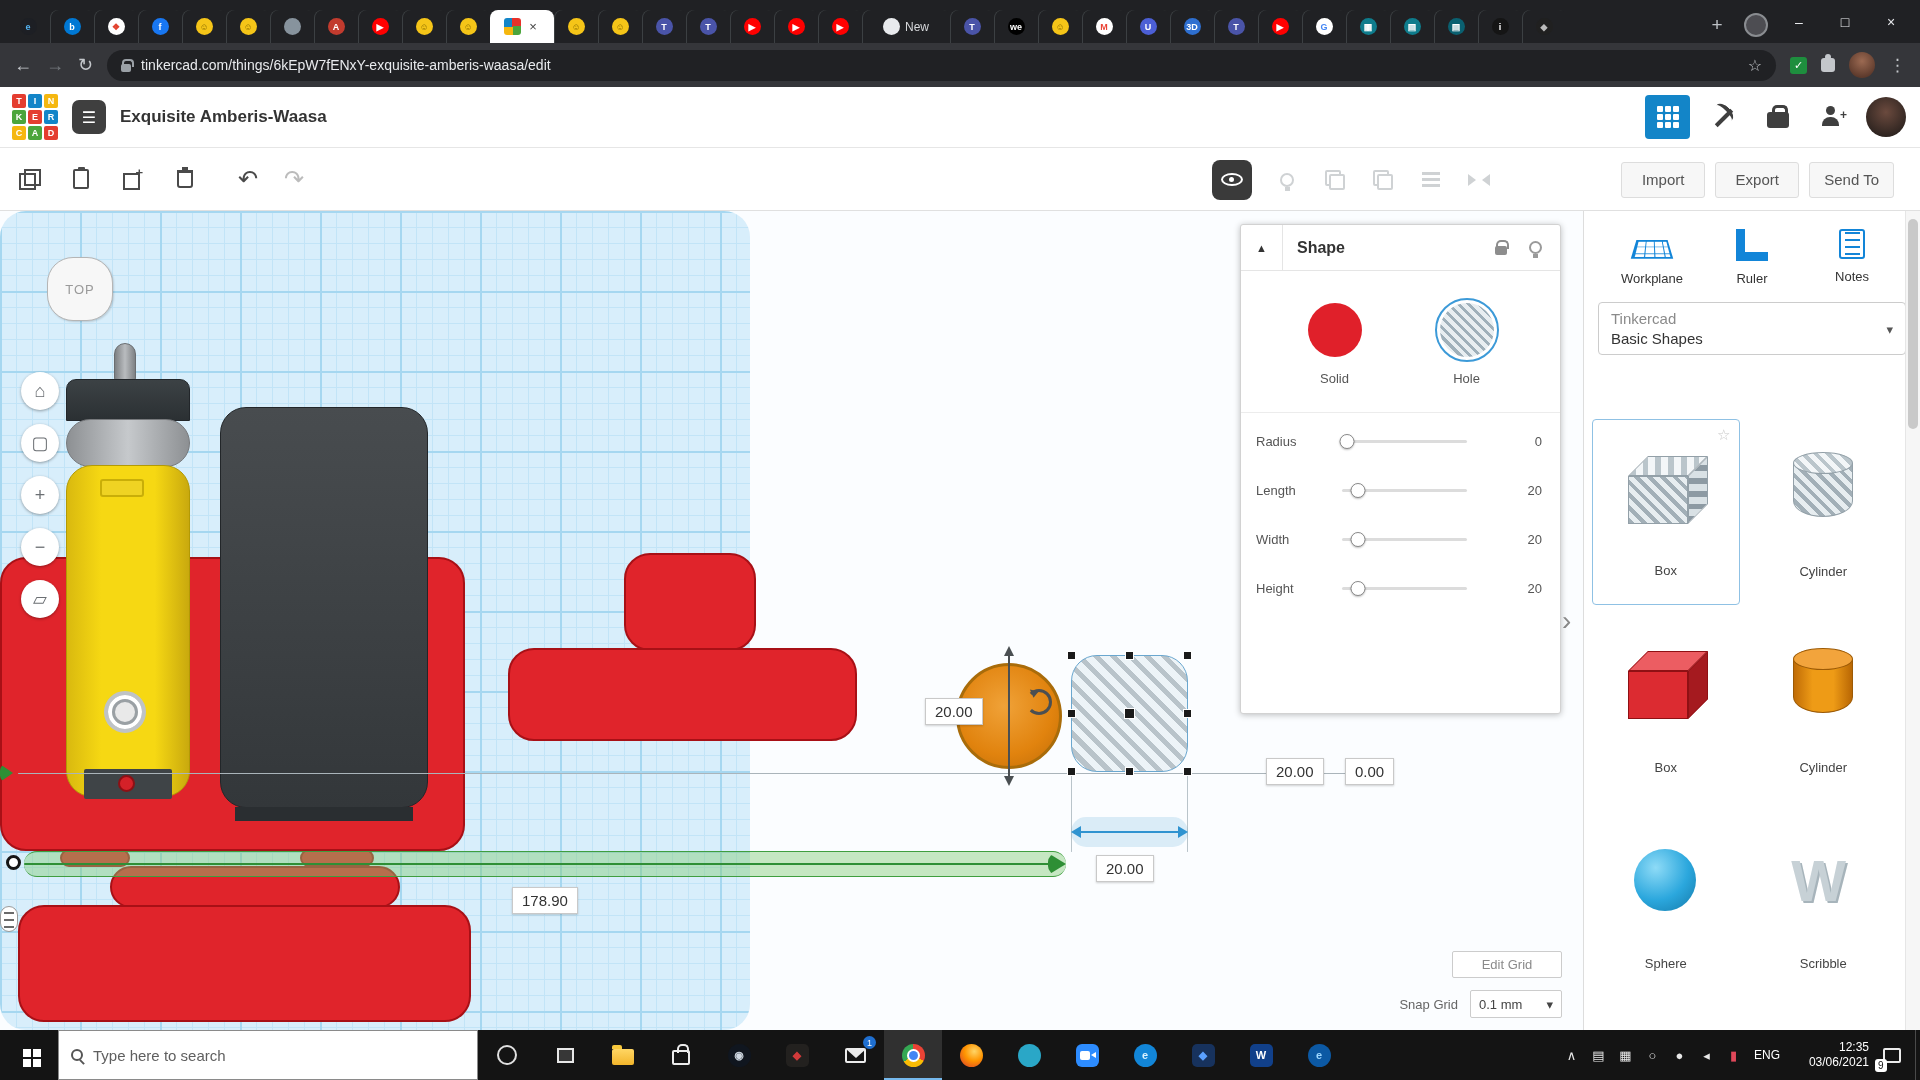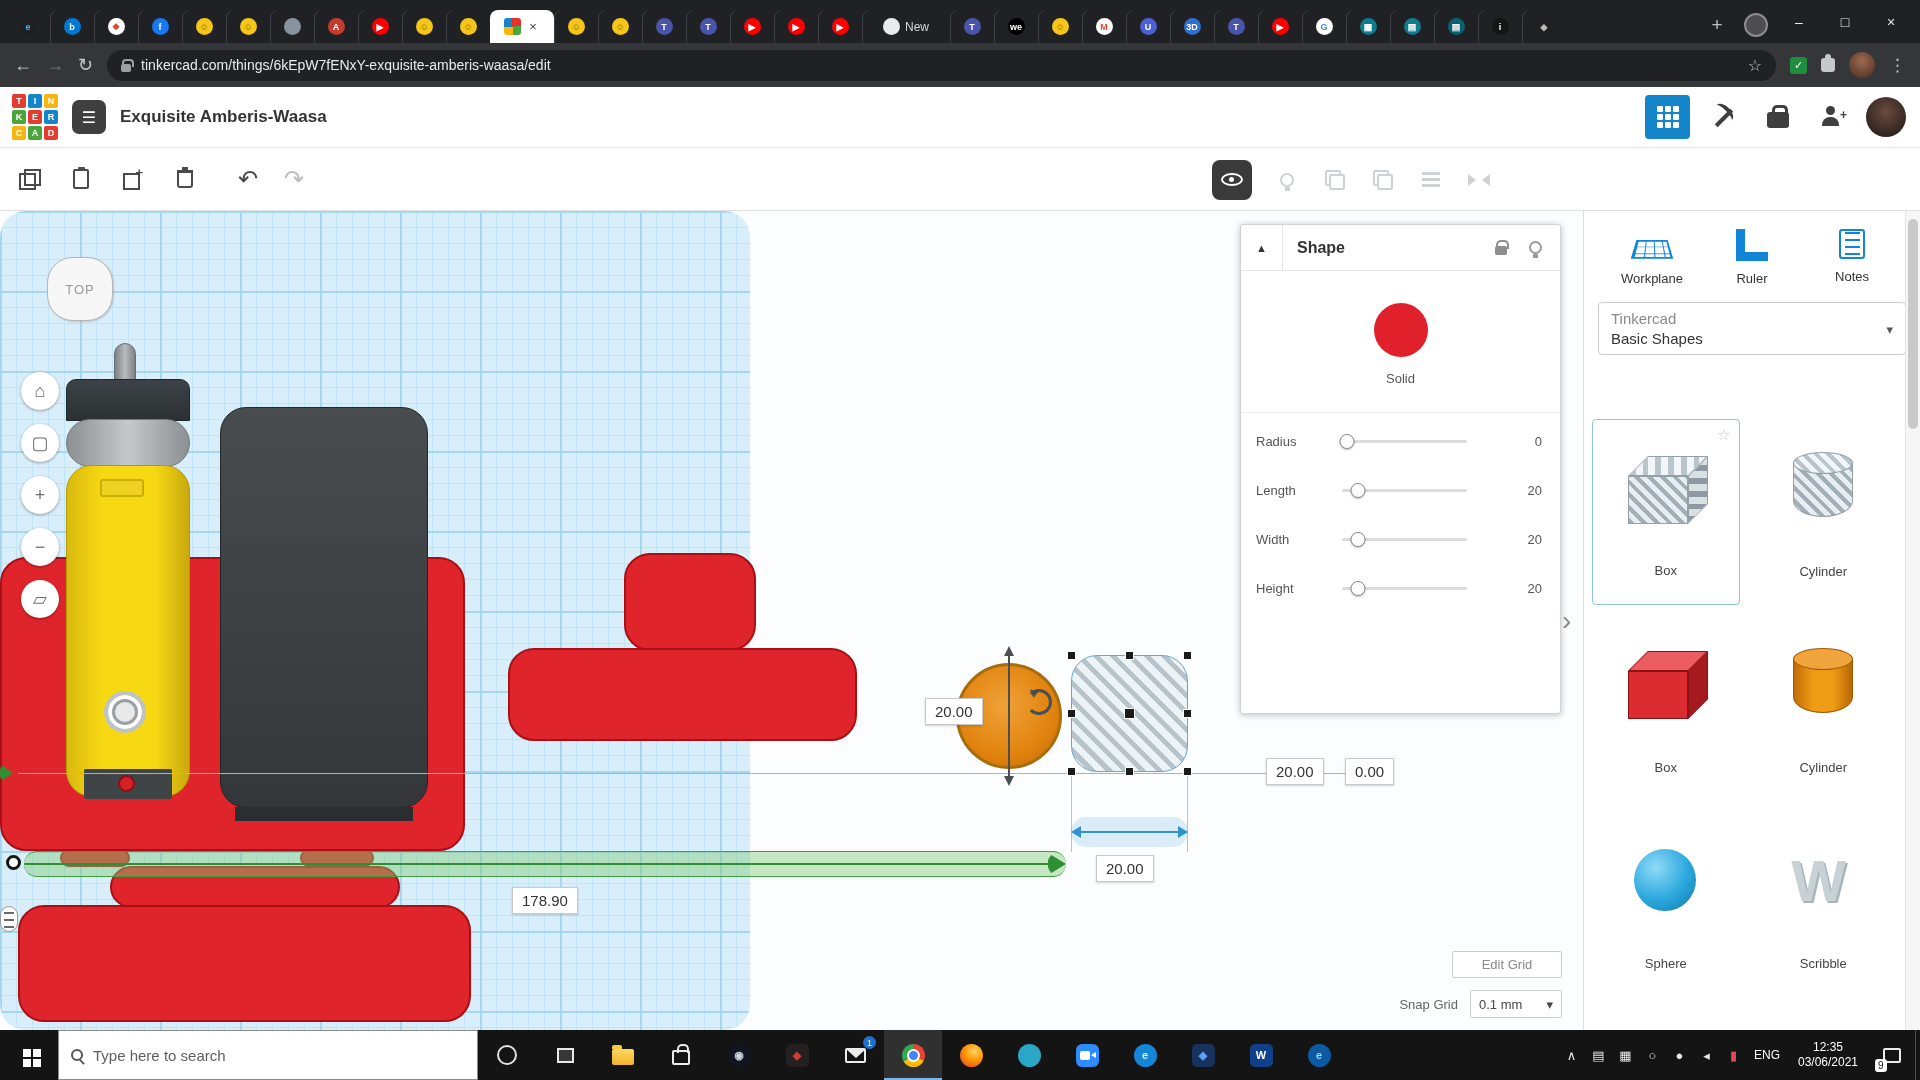--- a/index.html
+++ b/index.html
@@ -232,21 +232,21 @@
   .tb-chrome::after{content:"";position:absolute;left:7px;top:7px;width:9px;height:9px;border-radius:50%;background:#4285f4;}
   .tb-firefox{border-radius:50%;background:radial-gradient(circle at 62% 32%,#ffd567,#ff9500 45%,#e3551f 82%);}
   .tb-zoom{border-radius:6px;background:#2d8cff;}
   .tb-zoom::before{content:"";position:absolute;left:4px;top:7px;width:10px;height:9px;border-radius:2px;background:#fff;}
   .tb-zoom::after{content:"";position:absolute;right:3px;top:8px;border-top:3px solid transparent;border-bottom:3px solid transparent;border-right:5px solid #fff;}
   .appbadge{position:absolute;right:8px;top:6px;min-width:13px;height:13px;border-radius:50%;background:#1f6fd0;color:#fff;font-size:9px;display:flex;align-items:center;justify-content:center;padding:0 2px;}
   .appbadge:empty{display:none;}
   .tray{margin-left:auto;display:flex;align-items:center;gap:0;}
   .traycell{width:27px;display:flex;align-items:center;justify-content:center;color:#e8e8e8;font-size:13px;height:100%;}
   .lang{color:#fff;font-size:12px;width:40px;text-align:center;}
-  .clock{color:#fff;font-size:12px;text-align:center;line-height:15px;width:82px;}
+  .clock{color:#fff;font-size:12px;text-align:right;line-height:15px;width:82px;}
   .notifcell{width:46px;display:flex;align-items:center;justify-content:center;position:relative;height:100%;}
   .ic-comment{width:18px;height:15px;border:2px solid #ececec;border-radius:2px;position:relative;}
   .notifbadge{position:absolute;left:6px;bottom:8px;background:#fff;color:#111;font-size:10px;border-radius:3px;padding:0 3px;line-height:13px;}
   .showdesk{width:5px;border-left:1px solid #4a4a4a;height:100%;}
 </style>
 </head>
 <body>
 
 <div class="tabstrip">
   <div class="tabs">
@@ -484,20 +484,25 @@
         <span class="ic-group"></span>
       </span>
     <span class="eicon">
         <span class="ic-align"></span>
       </span>
     <span class="eicon">
         <span class="ic-mirror"></span>
       </span>
   </div>
 
+  <div class="right-btns">
+    <div class="txtbtn">Import</div>
+    <div class="txtbtn">Export</div>
+    <div class="txtbtn">Send To</div>
+  </div>
 </div>
 
 <div class="canvas">
   <div class="workgrid abs"></div>
 
   <div class="redshape abs" style="left:0;top:346px;width:465px;height:294px;"></div>
   <div class="redshape abs" style="left:60px;top:638px;width:70px;height:18px;"></div>
   <div class="redshape abs" style="left:300px;top:638px;width:74px;height:18px;"></div>
   <div class="redshape abs" style="left:110px;top:655px;width:290px;height:42px;"></div>
   <div class="redshape abs" style="left:18px;top:694px;width:453px;height:117px;"></div>
@@ -578,20 +583,24 @@
       <div class="insp-hicons">
         <span class="ic-lock2"></span>
         <span class="ic-bulb2"></span>
       </div>
     </div>
     <div class="matrow">
       <div class="matcol">
         <span class="matcircle solid"></span>
         <span class="matlabel">Solid</span>
       </div>
+      <div class="matcol">
+        <span class="matcircle hole"></span>
+        <span class="matlabel">Hole</span>
+      </div>
     </div>
     <div class="insp-div"></div>
     <div>
       <div class="srow">
           <span class="slabel">Radius</span>
           <span class="strack">
             <i class="sfill" style="width: 0%;"></i>
             <i class="shandle" style="left: 4%;"></i>
           </span>
           <span class="sval">0</span>

